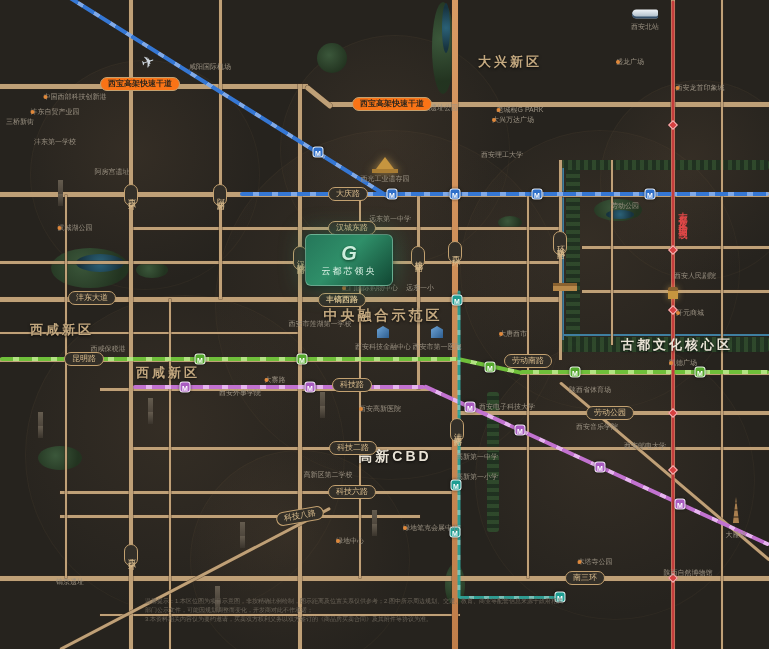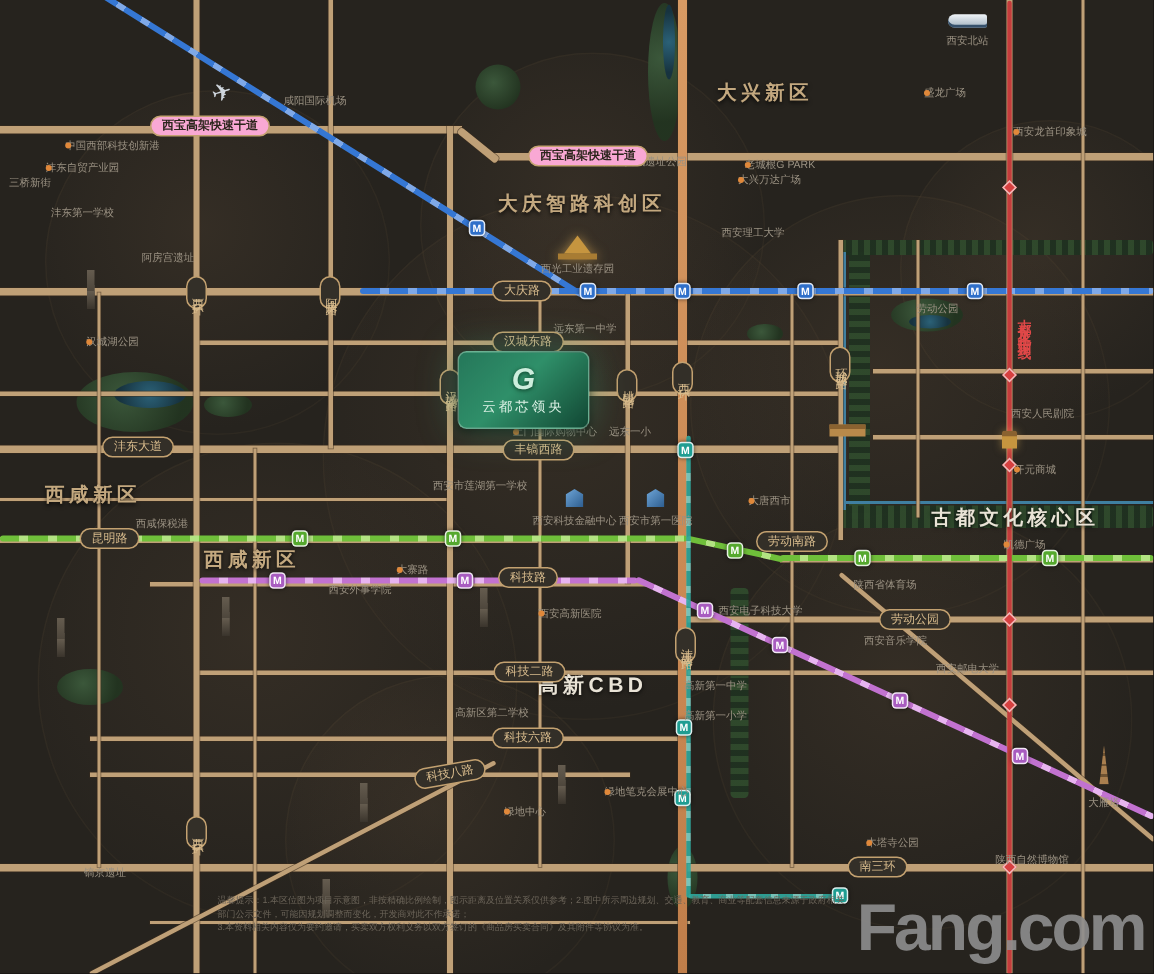--- a/index.html
+++ b/index.html
@@ -20,21 +20,21 @@
   .m-pink{background:repeating-linear-gradient(90deg,#c272d0 0 13px,#e7b4f0 13px 19px);}
   .m-teal{background:repeating-linear-gradient(90deg,#2fa99e 0 10px,#7fd2c8 10px 15px);opacity:.9;}
   .m-red{background:repeating-linear-gradient(0deg,#c43c3c 0 10px,#e88484 10px 14px);}
   .sta{width:11px;height:11px;border-radius:3px;transform:translate(-50%,-50%);
     color:#fff;font-size:7px;font-weight:bold;text-align:center;line-height:11px;
     border:1px solid rgba(255,255,255,.85);box-shadow:0 0 3px rgba(0,0,0,.6);}
   .sta.blue{background:#2f6fc9;} .sta.green{background:#55a82e;} .sta.teal{background:#1f9d92;} .sta.pink{background:#a85cc0;}
   .rdot{width:7px;height:7px;background:#d64040;border:1px solid #f2b9b9;transform:translate(-50%,-50%) rotate(45deg);}
   .badge{transform:translate(-50%,-50%);background:#332f28;border:1px solid #c3a170;color:#d9bc8d;
     font-size:8px;line-height:1;padding:2px 7px;border-radius:8px;white-space:nowrap;z-index:22;}
-  .badge.fill{background:#f9a8d4;color:#2c261d;font-weight:bold;}
+  .badge.fill{background:#f97316;color:#2c261d;font-weight:bold;}
   .badge.v{writing-mode:vertical-rl;padding:7px 2px;letter-spacing:2px;border-radius:7px;}
   .dist{transform:translate(-50%,-50%);color:#c3a87f;letter-spacing:3px;font-weight:bold;white-space:nowrap;
     text-shadow:0 1px 3px rgba(0,0,0,.8);z-index:21;}
   .dist.white{color:#e9e3d6;}
   .poi{transform:translate(-50%,-50%);color:#9a9182;font-size:7px;white-space:nowrap;z-index:20;display:flex;align-items:center;gap:2px;}
   .poi .dot{position:static;width:4px;height:4px;border-radius:50%;background:#e0883a;display:inline-block;}
   .bld{display:flex;align-items:flex-end;gap:1px;z-index:6;}
   .bld i{position:static;display:block;width:5px;background:linear-gradient(180deg,#655c4f,#3a342c);}
   .lm{transform:translate(-50%,-50%);z-index:18;}
   .axis-label{writing-mode:vertical-rl;color:#e04848;font-size:9px;letter-spacing:3px;font-weight:bold;z-index:23;}
@@ -204,41 +204,41 @@
     <div class="lm gate" style="left: 565px; top: 287px;"></div>
     <div class="lm tower" style="left: 673px; top: 293px;"></div>
     <div class="lm pagoda" style="left: 736px; top: 510px;"></div>
     <div class="lm bluebldg" style="left: 383px; top: 332px;"></div>
     <div class="lm bluebldg" style="left: 437px; top: 332px;"></div>
     <div class="badge fill" style="left: 140px; top: 84px; transform: translate(-50%, -50%);">西宝高架快速干道</div>
     <div class="badge fill" style="left: 392px; top: 104px; transform: translate(-50%, -50%);">西宝高架快速干道</div>
     <div class="badge" style="left: 348px; top: 194px; transform: translate(-50%, -50%);">大庆路</div>
     <div class="badge" style="left: 352px; top: 228px; transform: translate(-50%, -50%);">汉城东路</div>
     <div class="badge" style="left: 92px; top: 298px; transform: translate(-50%, -50%);">沣东大道</div>
-    <div class="badge" style="left: 359px; top: 300px; transform: translate(-50%, -50%);">丰镐西路</div>
-    <div class="badge" style="left: 73px; top: 359px; transform: translate(-50%, -50%);">昆明路</div>
+    <div class="badge" style="left: 342px; top: 300px; transform: translate(-50%, -50%); font-weight: bold;">丰镐西路</div>
+    <div class="badge" style="left: 84px; top: 359px; transform: translate(-50%, -50%);">昆明路</div>
     <div class="badge" style="left: 528px; top: 361px; transform: translate(-50%, -50%);">劳动南路</div>
     <div class="badge" style="left: 352px; top: 385px; transform: translate(-50%, -50%);">科技路</div>
     <div class="badge" style="left: 353px; top: 448px; transform: translate(-50%, -50%);">科技二路</div>
     <div class="badge" style="left: 352px; top: 492px; transform: translate(-50%, -50%);">科技六路</div>
     <div class="badge" style="left: 300px; top: 516px; transform: translate(-50%, -50%) rotate(-10deg);">科技八路</div>
     <div class="badge" style="left: 610px; top: 413px; transform: translate(-50%, -50%);">劳动公园</div>
     <div class="badge" style="left: 585px; top: 578px; transform: translate(-50%, -50%);">南三环</div>
     <div class="badge v" style="left: 131px; top: 195px; transform: translate(-50%, -50%);">西三环</div>
     <div class="badge v" style="left: 131px; top: 555px; transform: translate(-50%, -50%);">西三环</div>
     <div class="badge v" style="left: 220px; top: 195px; transform: translate(-50%, -50%);">阿房路</div>
     <div class="badge v" style="left: 300px; top: 258px; transform: translate(-50%, -50%);">汉城南路</div>
     <div class="badge v" style="left: 418px; top: 257px; transform: translate(-50%, -50%);">桃园路</div>
     <div class="badge v" style="left: 455px; top: 252px; transform: translate(-50%, -50%);">西二环</div>
     <div class="badge v" style="left: 457px; top: 430px; transform: translate(-50%, -50%);">沣惠南路</div>
     <div class="badge v" style="left: 560px; top: 243px; transform: translate(-50%, -50%);">环城西路</div>
     <div class="dist" style="left: 510px; top: 62px; font-size: 13px;">大兴新区</div>
-    <div class="dist" style="left: 388px; top: 136px; font-size: 13px;">大庆智路科创区</div>
     <div class="dist" style="left: 62px; top: 330px; font-size: 13px;">西咸新区</div>
     <div class="dist" style="left: 168px; top: 373px; font-size: 13px;">西咸新区</div>
+    <div class="dist" style="left: 383px; top: 316px; font-size: 14px;">中央融合示范区</div>
     <div class="dist white" style="left: 395px; top: 457px; font-size: 14px;">高新CBD</div>
     <div class="dist white" style="left: 677px; top: 345px; font-size: 13px;">古都文化核心区</div>
     <div class="poi" style="left: 210px; top: 67px;">
       <span style="position: static;">咸阳国际机场</span>
     </div>
     <div class="poi" style="left: 645px; top: 27px;">
       <span style="position: static;">西安北站</span>
     </div>
     <div class="poi" style="left: 75px; top: 97px;">
       <span class="dot"></span>
@@ -378,19 +378,18 @@
     </div>
     <div class="poi" style="left: 70px; top: 582px;">
       <span style="position: static;">镐京遗址</span>
     </div>
     <div id="logo">
     <span class="emblem">G</span>
     <span class="pname">云都芯领央</span>
   </div>
   <div class="axis-label" style="left:676px;top:205px;">古都文化中轴线</div>
   <div id="wm">
-    <span class="en">Fang.com</span>
   </div>
   <div id="disc">
     <div>温馨提示：1.本区位图为项目示意图，非按精确比例绘制，图示距离及位置关系仅供参考；2.图中所示周边规划、交通、教育、商业等配套信息来源于政府相关部门公示文件，可能因规划调整而变化，开发商对此不作承诺；</div>
     <div>3.本资料相关内容仅为要约邀请，买卖双方权利义务以双方签订的《商品房买卖合同》及其附件等协议为准。</div>
   </div>
 </div>
 
 </body></html>

